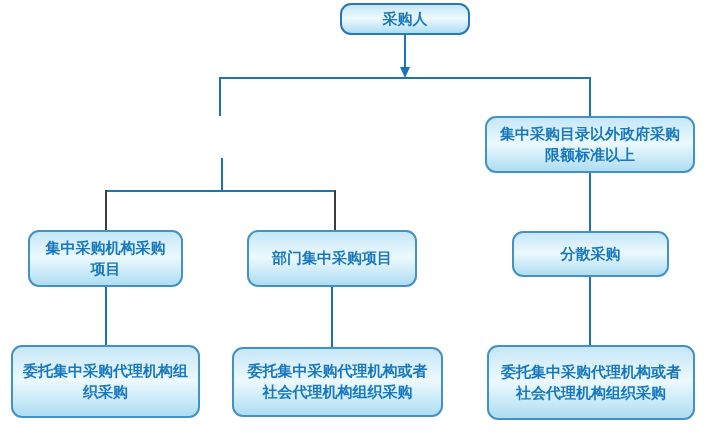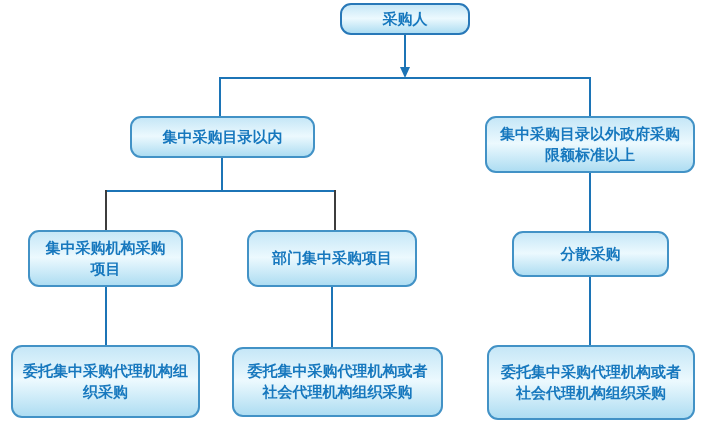--- a/index.html
+++ b/index.html
@@ -69,23 +69,20 @@
   <div class="edge dark e-drop-dept"></div>
   <div class="edge e-outside-decentral"></div>
   <div class="edge e-cap-entrust"></div>
   <div class="edge e-dept-entrust"></div>
   <div class="edge e-decentral-entrust"></div>
 
   <div class="node n-purchaser">
       <div>采购人</div>
     </div>
 
-  <div class="node n-within">
-      <div>集中采购目录以内</div>
-    </div>
 
   <div class="node n-outside">
       <div>集中采购目录以外政府采购<br>限额标准以上</div>
     </div>
 
   <div class="node n-dept">
       <div>部门集中采购项目</div>
     </div>
 
   <div class="node n-cap">

